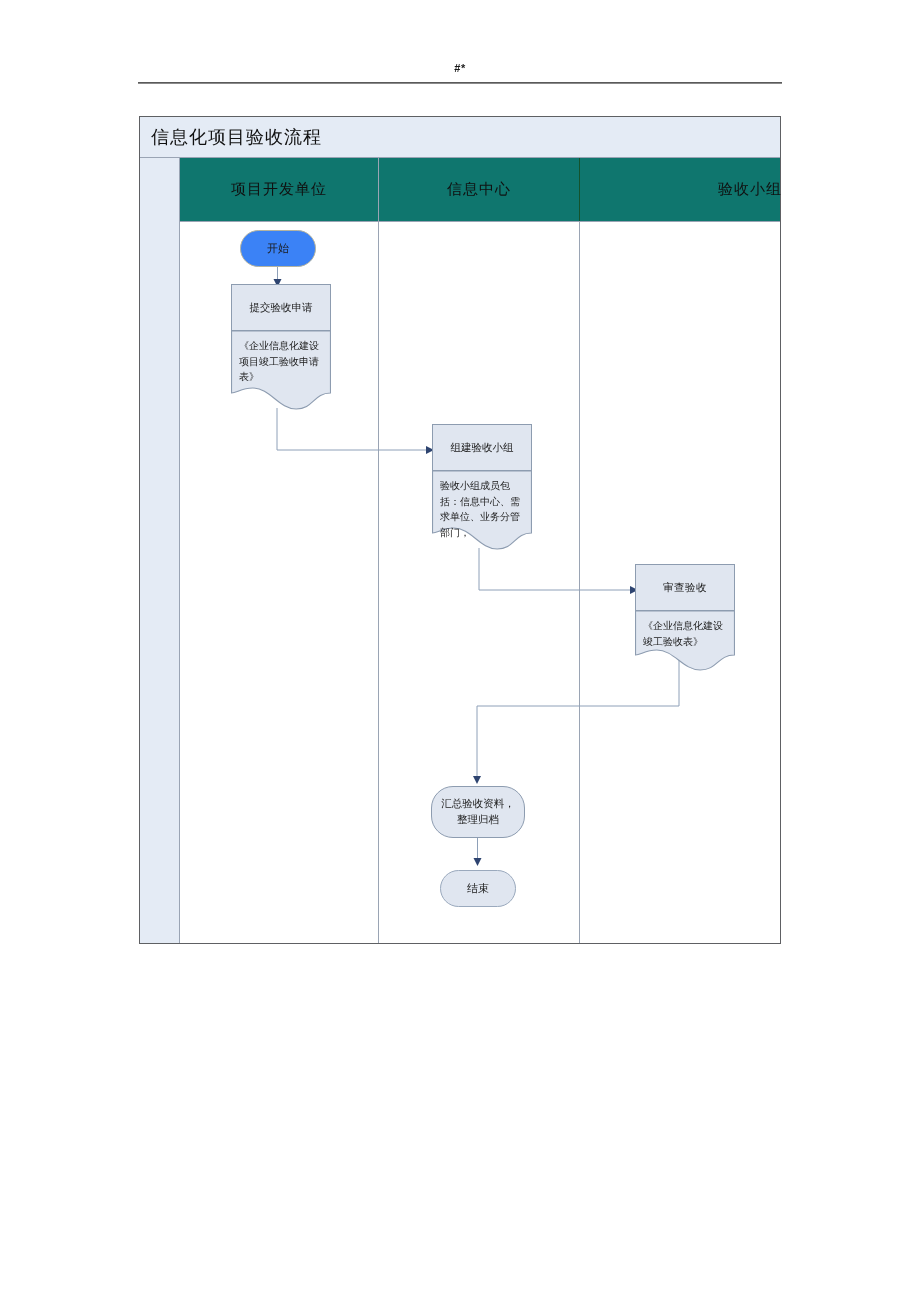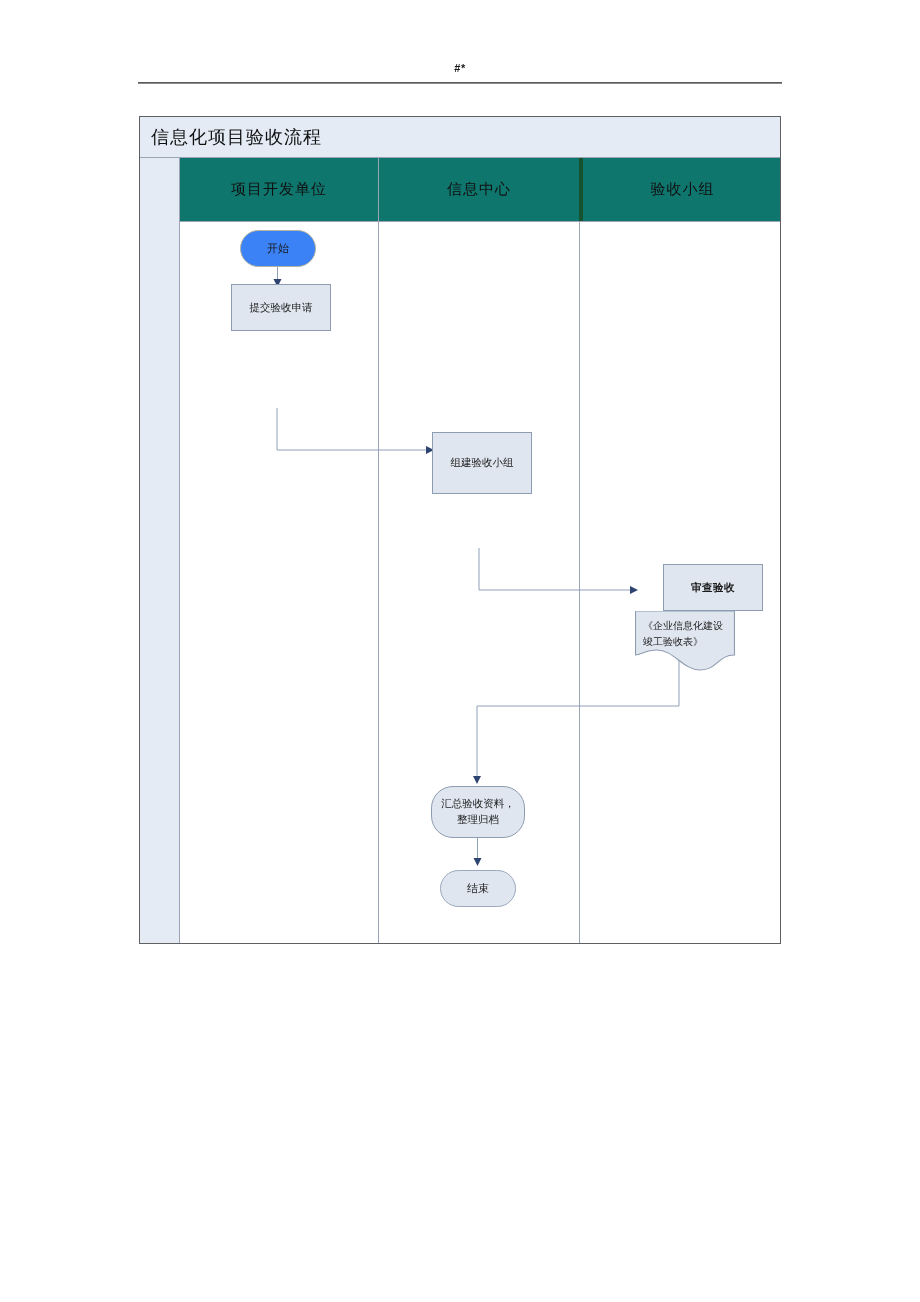--- a/index.html
+++ b/index.html
@@ -107,21 +107,21 @@
     display: flex;
     align-items: center;
     justify-content: center;
     font-size: 15px;
     color: #101010;
     letter-spacing: 1px;
     box-sizing: border-box;
   }
   .lane-header .cap.c0 { left: 0;     width: 198px; }
   .lane-header .cap.c1 { left: 198px; width: 201px; border-left: 1px solid #9aa4b4; }
-  .lane-header .cap.c2 { left: 399px; width: 203px; border-left: 4px solid #14532d; }
+  .lane-header .cap.c2 { left: 399px; width: 203px; border-left: 1px solid #14532d; justify-content: flex-end; }
 
   
   .lane-body {
     position: absolute;
     left: 40px;
     top: 105px;
     right: 0;
     bottom: 0;
     background: #ffffff;
   }
@@ -191,21 +191,21 @@
     background: #e0e6f0;
     border: 1px solid #8d9cb0;
     display: flex;
     align-items: center;
     justify-content: center;
     text-align: center;
     font-family: "Liberation Sans", "DejaVu Sans", sans-serif;
     font-size: 10.5px;
     color: #1b1b1b;
   }
-  .doc-group .dg-head.bold { font-weight: bold; letter-spacing: 0.5px; margin-left: 28px; }
+  .doc-group .dg-head.bold { font-weight: normal; letter-spacing: 0.5px; }
 
   .doc-group .dg-body {
     position: absolute;
     left: 0;
     width: 100%;
   }
   .doc-group .dg-body svg {
     position: absolute;
     left: 0;
     top: 0;
@@ -304,25 +304,37 @@
   </div>
 
   <div class="node terminator start" style="left:240px; top:230px; width:76px; height:37px;">
     <span>开始</span>
   </div>
 
   <div class="doc-group" style="left:231px; top:284px; width:92px; height:127px;">
     <div class="dg-head" style="height:47px;">
       <span>提交验收申请</span>
     </div>
+    <div class="dg-body" style="top:47px; height:80px;">
+      <svg viewBox="0 0 92 80" preserveAspectRatio="none">
+        <path d="M0.5,0 L91.5,0 L91.5,62 C76,62 76,78 60,78 C44,78 36,57 20,57 C10,57 5,62 0.5,62 Z" fill="#e0e6f0" stroke="#8d9cb0" stroke-width="1"></path>
+      </svg>
+      <div class="dg-text">《企业信息化建设项目竣工验收申请表》</div>
+    </div>
   </div>
 
   <div class="doc-group" style="left:432px; top:424px; width:92px; height:127px;">
-    <div class="dg-head" style="height:62px;margin-top:8px;">
+    <div class="dg-head" style="height:47px;">
       <span>组建验收小组</span>
+    </div>
+    <div class="dg-body" style="top:47px; height:80px;">
+      <svg viewBox="0 0 92 80" preserveAspectRatio="none">
+        <path d="M0.5,0 L91.5,0 L91.5,62 C76,62 76,78 60,78 C44,78 36,57 20,57 C10,57 5,62 0.5,62 Z" fill="#e0e6f0" stroke="#8d9cb0" stroke-width="1"></path>
+      </svg>
+      <div class="dg-text">验收小组成员包括：信息中心、需求单位、业务分管部门，</div>
     </div>
   </div>
 
   <div class="doc-group" style="left:635px; top:564px; width:92px; height:108px;">
     <div class="dg-head bold" style="height:47px;">
       <span>审查验收</span>
     </div>
     <div class="dg-body" style="top:47px; height:61px;">
       <svg viewBox="0 0 92 61" preserveAspectRatio="none">
         <path d="M0.5,0 L91.5,0 L91.5,44 C76,44 76,59 60,59 C44,59 36,39 20,39 C10,39 5,44 0.5,44 Z" fill="#e0e6f0" stroke="#8d9cb0" stroke-width="1"></path>

